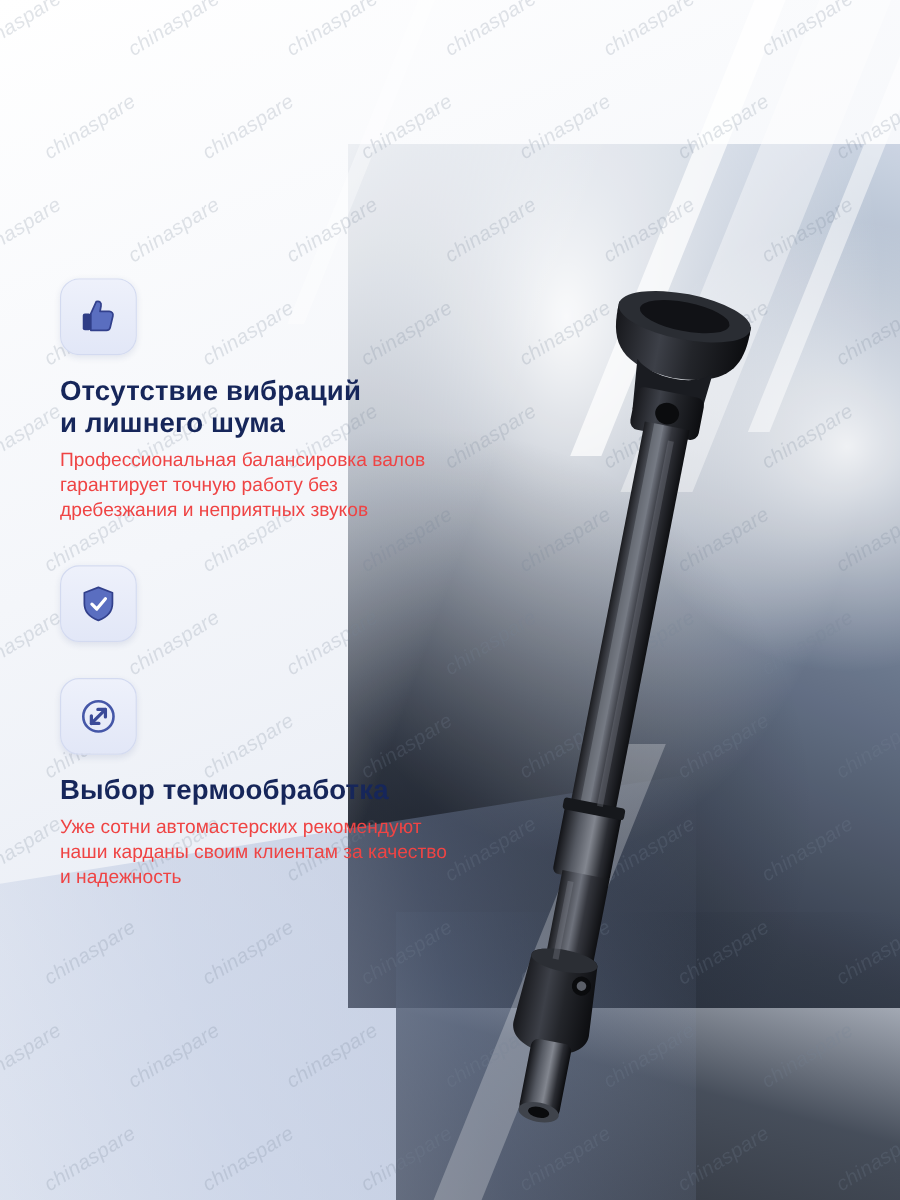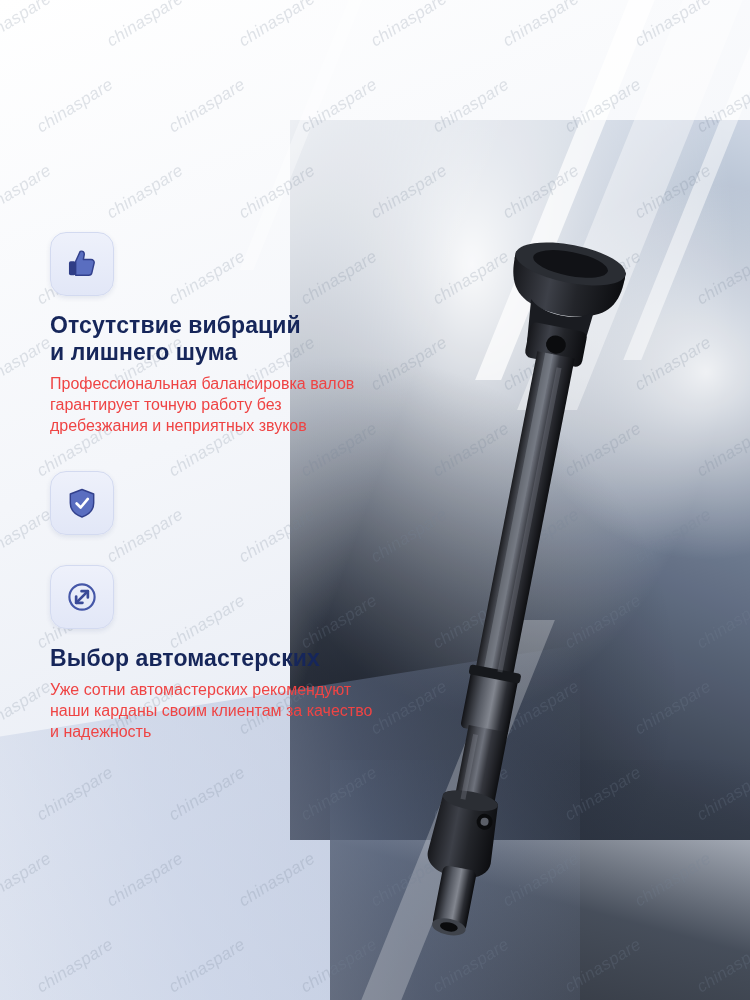--- a/index.html
+++ b/index.html
@@ -232,21 +232,21 @@
 
     <div class="feature f3">
       <div class="badge">
         <svg viewBox="0 0 40 40" width="36" height="36" aria-hidden="true">
           <circle cx="20" cy="20" r="14" fill="none" stroke="#4557a8" stroke-width="2.4"></circle>
           <path d="M13.5 26.5 L26.5 13.5" stroke="#3a4a98" stroke-width="3" stroke-linecap="round"></path>
           <path d="M26.5 13.5 L19.5 13.5 M26.5 13.5 L26.5 20.5" stroke="#3a4a98" stroke-width="3" stroke-linecap="round"></path>
           <path d="M13.5 26.5 L20.5 26.5 M13.5 26.5 L13.5 19.5" stroke="#3a4a98" stroke-width="3" stroke-linecap="round"></path>
         </svg>
       </div>
-      <div class="f-title">Выбор автомастерских</div>
+      <div class="f-title">Выбор термообработка</div>
       <div class="f-text">Уже сотни автомастерских рекомендуют наши карданы своим клиентам за качество и надежность</div>
     </div>
 
   </div>
 
   <div class="product">
     <svg viewBox="0 0 340 720" width="340" height="720" aria-hidden="true">
       <defs>
         <linearGradient id="steel" x1="0" y1="0" x2="1" y2="0">
           <stop offset="0%" stop-color="#1b1c20"></stop>

